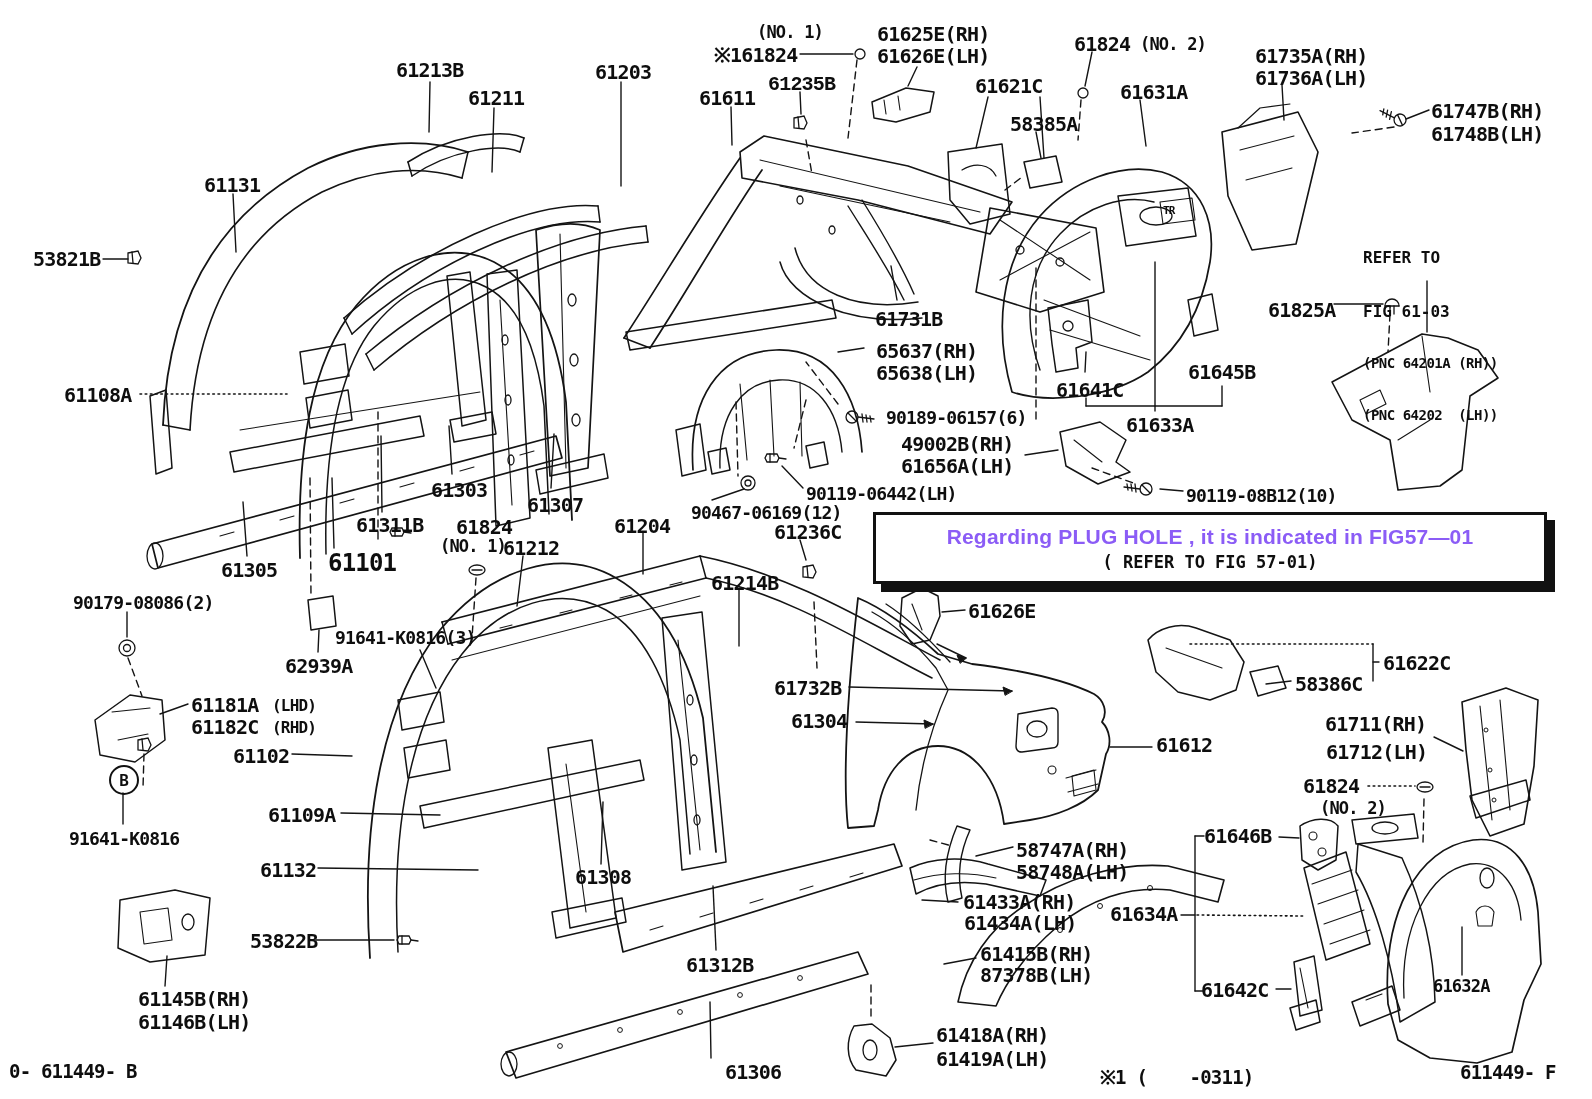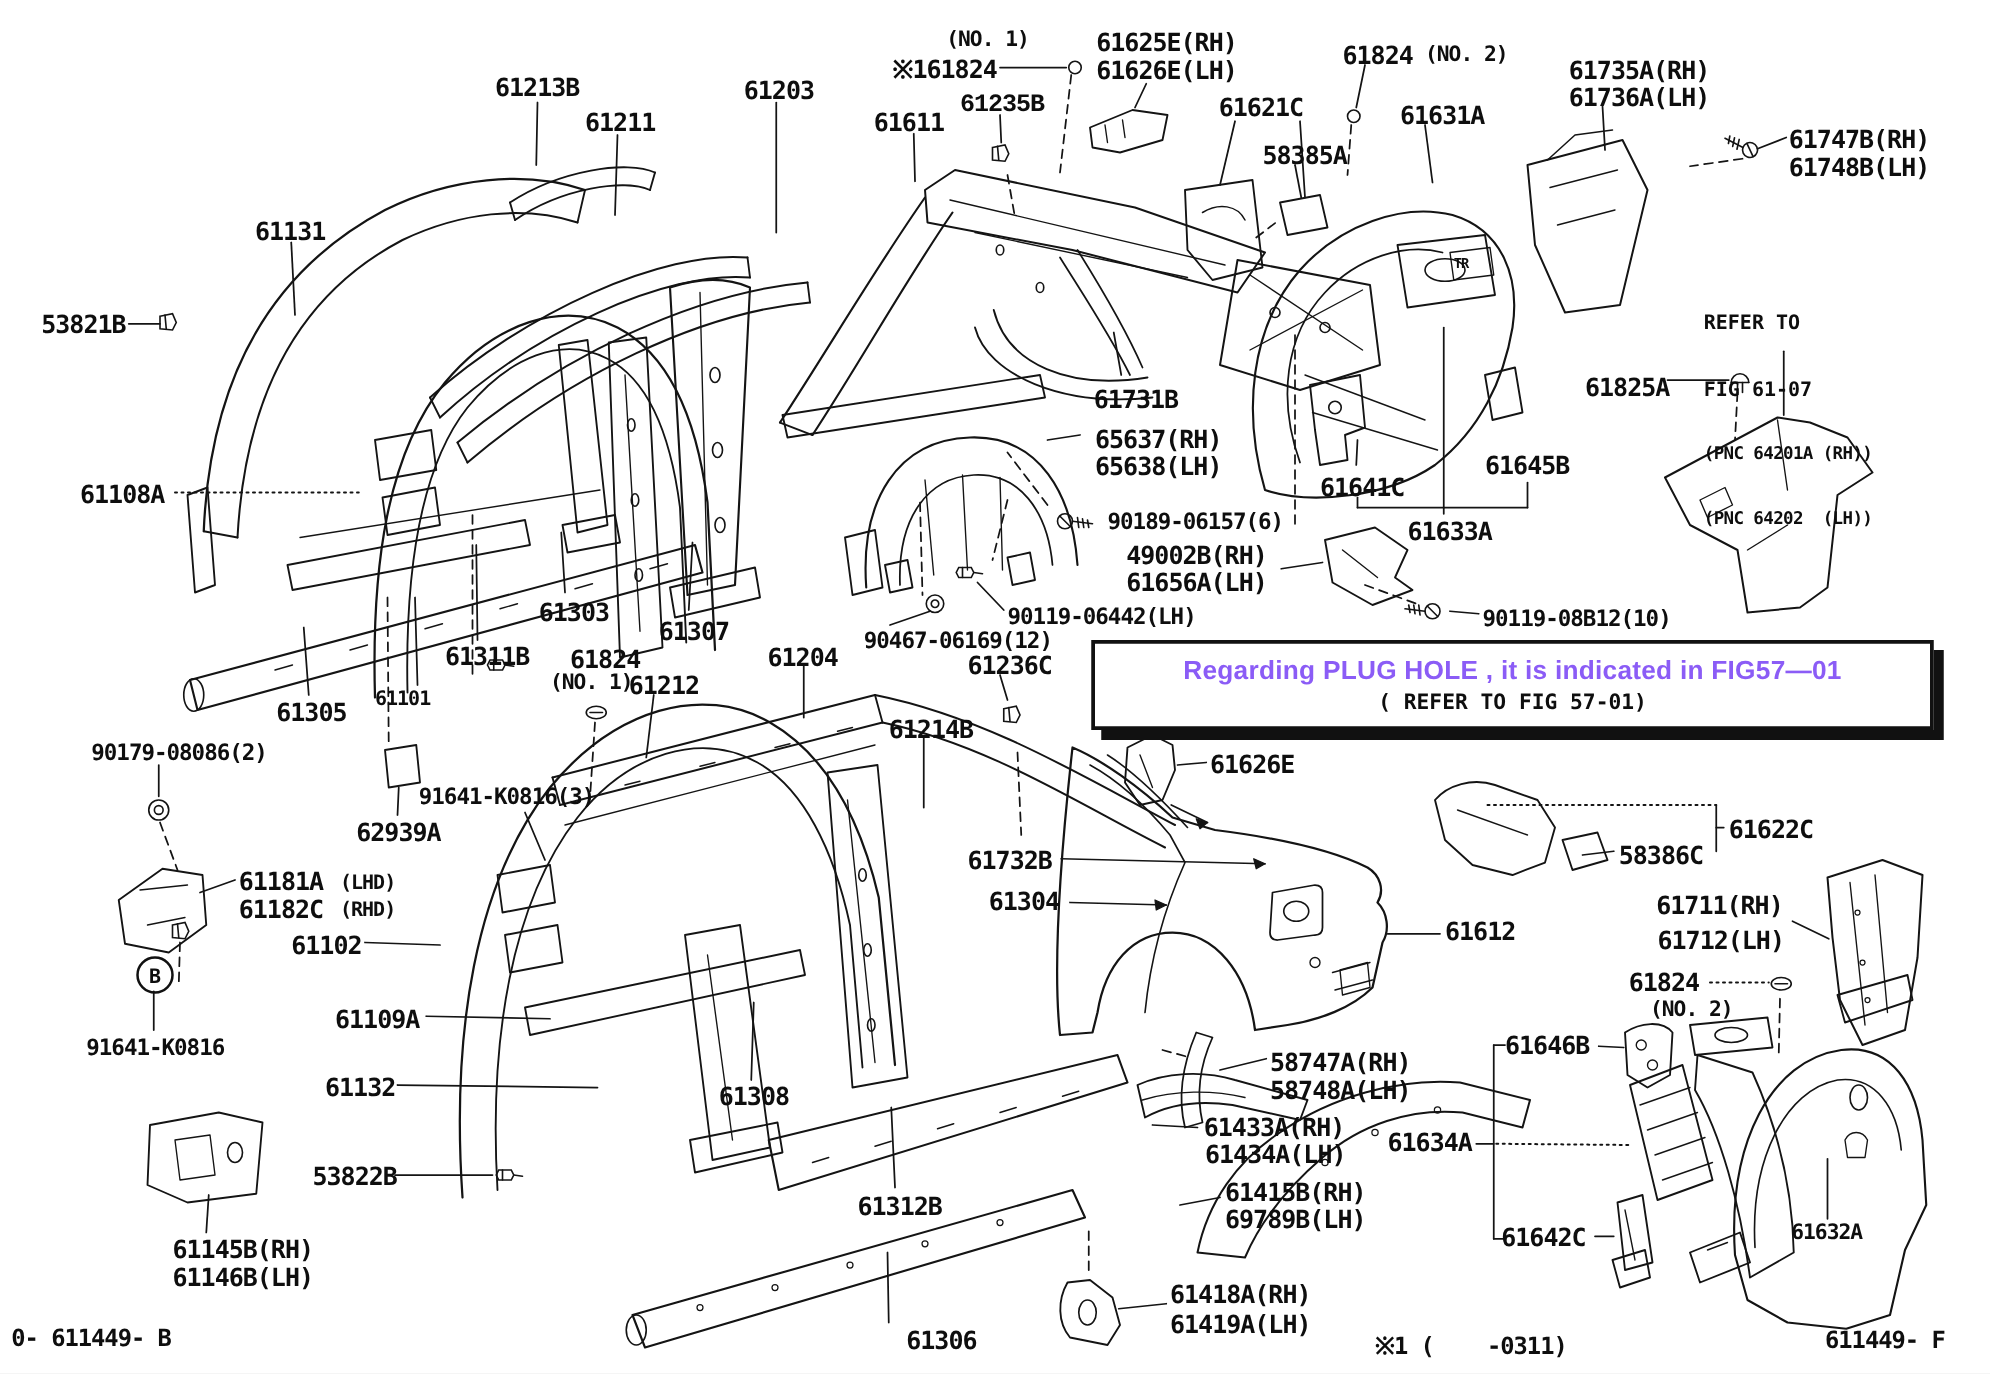--- a/index.html
+++ b/index.html
@@ -432,21 +432,21 @@
       <div class="lbl" style="left: 806px; top: 485px; font-size: 18px;">90119-06442(LH)</div>
       <div class="lbl" style="left: 691px; top: 504px; font-size: 18px;">90467-06169(12)</div>
       <div class="lbl" style="left: 774px; top: 522px; font-size: 20px;">61236C</div>
       <div class="lbl" style="left: 1186px; top: 487px; font-size: 18px;">90119-08B12(10)</div>
       <div class="lbl" style="left: 1056px; top: 380px; font-size: 20px;">61641C</div>
       <div class="lbl" style="left: 1188px; top: 362px; font-size: 20px;">61645B</div>
       <div class="lbl" style="left: 1126px; top: 415px; font-size: 20px;">61633A</div>
       <div class="lbl" style="left: 431px; top: 480px; font-size: 20px;">61303</div>
       <div class="lbl" style="left: 527px; top: 495px; font-size: 20px;">61307</div>
       <div class="lbl" style="left: 221px; top: 560px; font-size: 20px;">61305</div>
-      <div class="lbl" style="left: 300px; top: 551px; font-size: 16px;">61101</div>
+      <div class="lbl" style="left: 328px; top: 551px; font-size: 24px;">61101</div>
       <div class="lbl" style="left: 356px; top: 515px; font-size: 20px;">61311B</div>
       <div class="lbl" style="left: 456px; top: 517px; font-size: 20px;">61824</div>
       <div class="lbl" style="left: 440px; top: 538px; font-size: 17px;">(NO. 1)</div>
       <div class="lbl" style="left: 614px; top: 516px; font-size: 20px;">61204</div>
       <div class="lbl" style="left: 503px; top: 538px; font-size: 20px;">61212</div>
       <div class="lbl" style="left: 711px; top: 573px; font-size: 20px;">61214B</div>
       <div class="lbl" style="left: 73px; top: 594px; font-size: 18px;">90179-08086(2)</div>
       <div class="lbl" style="left: 335px; top: 629px; font-size: 18px;">91641-K0816(3)</div>
       <div class="lbl" style="left: 285px; top: 656px; font-size: 20px;">62939A</div>
       <div class="lbl" style="left: 191px; top: 695px; font-size: 20px;">61181A</div>
@@ -475,35 +475,35 @@
       <div class="lbl" style="left: 1320px; top: 800px; font-size: 17px;">(NO. 2)</div>
       <div class="lbl" style="left: 1204px; top: 826px; font-size: 20px;">61646B</div>
       <div class="lbl" style="left: 1110px; top: 904px; font-size: 20px;">61634A</div>
       <div class="lbl" style="left: 1201px; top: 980px; font-size: 20px;">61642C</div>
       <div class="lbl" style="left: 1433px; top: 978px; font-size: 17px;">61632A</div>
       <div class="lbl" style="left: 1016px; top: 840px; font-size: 20px;">58747A(RH)</div>
       <div class="lbl" style="left: 1016px; top: 862px; font-size: 20px;">58748A(LH)</div>
       <div class="lbl" style="left: 963px; top: 892px; font-size: 20px;">61433A(RH)</div>
       <div class="lbl" style="left: 964px; top: 913px; font-size: 20px;">61434A(LH)</div>
       <div class="lbl" style="left: 980px; top: 944px; font-size: 20px;">61415B(RH)</div>
-      <div class="lbl" style="left: 980px; top: 965px; font-size: 20px;">69789B(LH)</div>
+      <div class="lbl" style="left: 980px; top: 965px; font-size: 20px;">87378B(LH)</div>
       <div class="lbl" style="left: 936px; top: 1025px; font-size: 20px;">61418A(RH)</div>
       <div class="lbl" style="left: 936px; top: 1049px; font-size: 20px;">61419A(LH)</div>
       <div class="lbl" style="left: 1163px; top: 205px; font-size: 11px;">TR</div>
       <div class="lbl" style="left: 9px; top: 1062px; font-size: 19px;">0- 611449- B</div>
       <div class="lbl" style="left: 1100px; top: 1068px; font-size: 19px;">※1 (    -0311)</div>
       <div class="lbl" style="left: 1460px; top: 1063px; font-size: 19px;">611449- F</div>
     </div>
 
   <div id="note-box">
     <div id="note-line1">Regarding PLUG HOLE , it is indicated in FIG57—01</div>
     <div id="note-line2">( REFER TO FIG 57-01)</div>
   </div>
 
   <div id="refer-note">
     <div class="rn-big">REFER TO</div>
-    <div class="rn-big">FIG 61-07</div>
+    <div class="rn-big">FIG 61-03</div>
     <div class="rn-small">(PNC 64201A (RH))</div>
     <div class="rn-small">(PNC 64202  (LH))</div>
   </div>
 
   <div id="marker-b">B</div>
 </div>
 
 </body></html>

